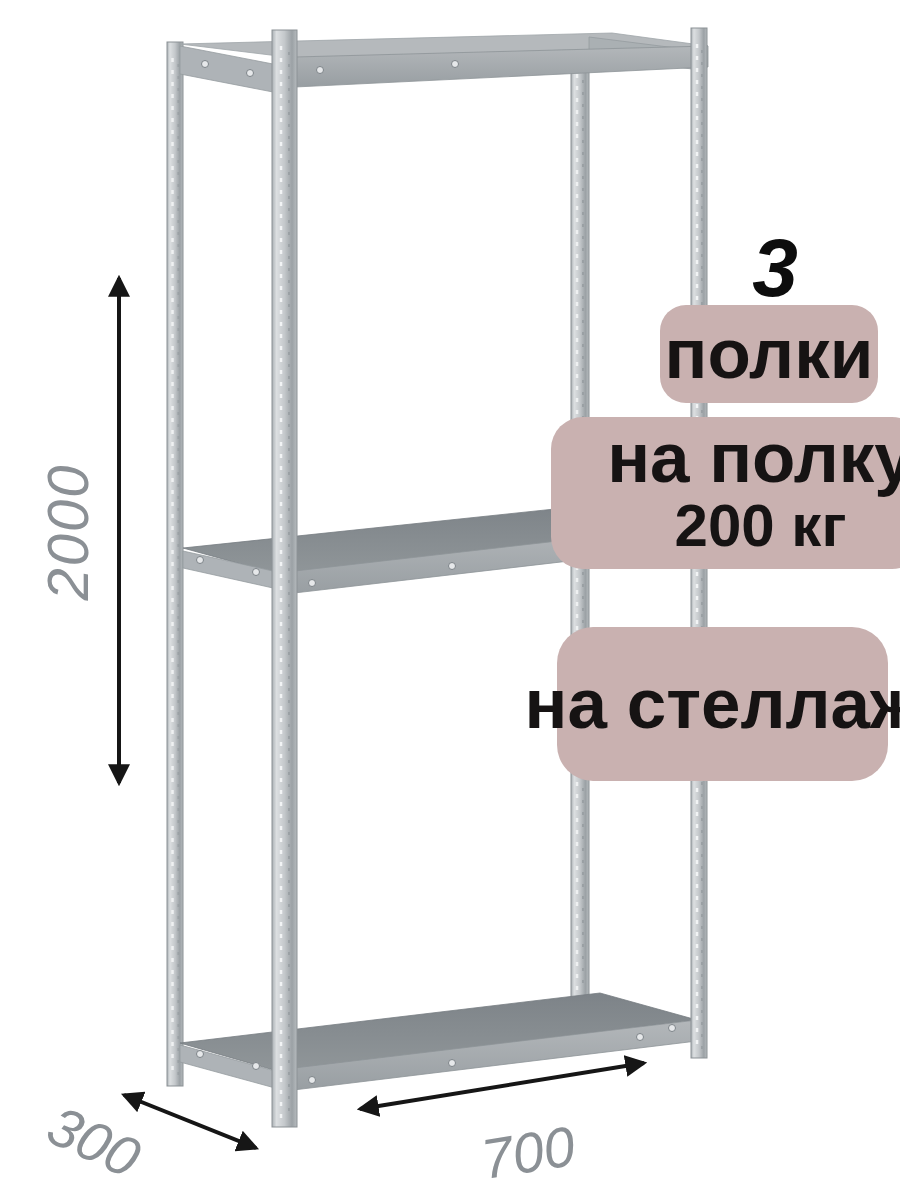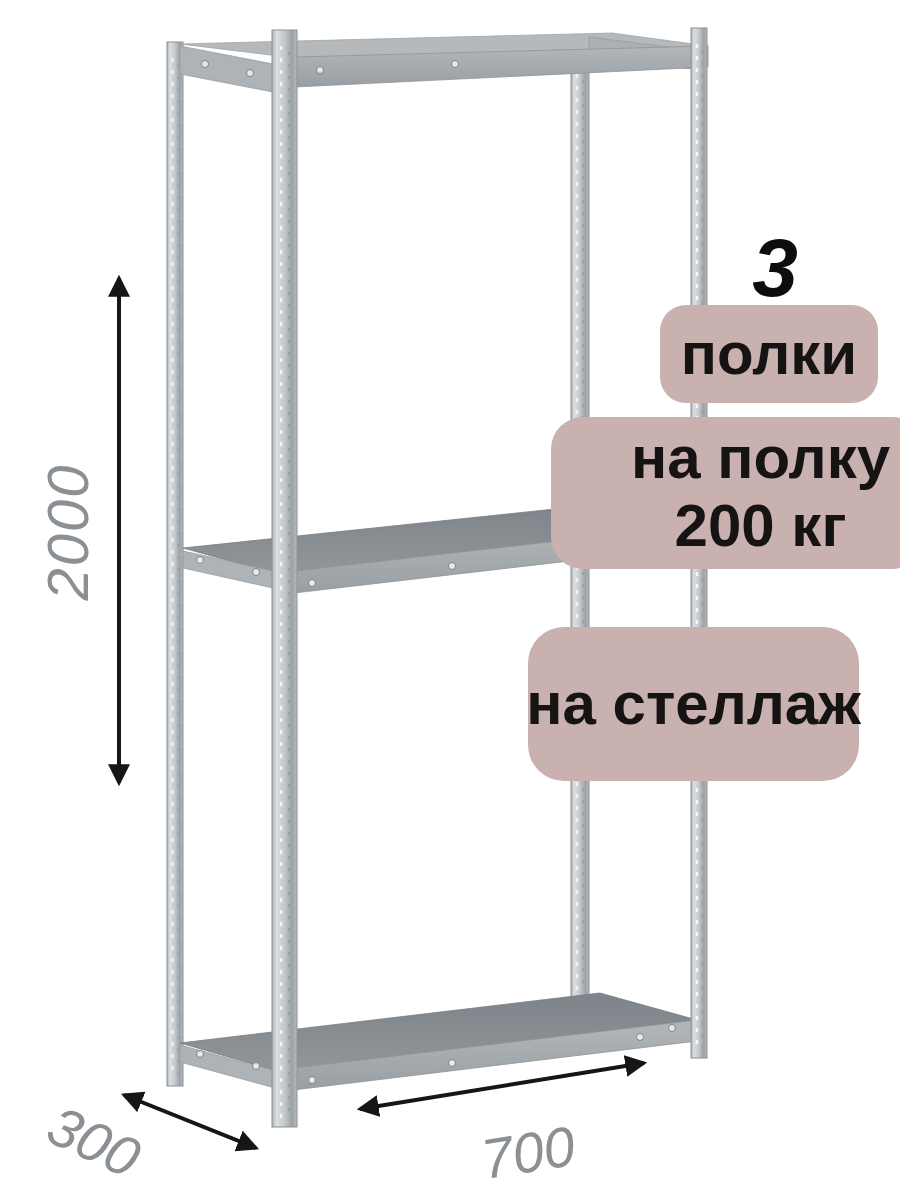--- a/index.html
+++ b/index.html
@@ -27,22 +27,22 @@
   }
 
   
   .badge{
     position:absolute;background:var(--badge-bg,#c9b1b0);color:var(--badge-text,#161313);
     font-weight:700;display:flex;flex-direction:column;align-items:center;justify-content:center;
     text-align:center;
   }
   .badge-count{left:660px;top:305px;width:218px;height:98px;border-radius:26px;font-size:62px;}
   .badge-shelf{left:551px;top:417px;width:327px;height:152px;border-radius:32px;padding-left:46px;}
-  .badge-rack{left:528px;top:627px;width:331px;height:154px;border-radius:36px;}
-  .badge .line{font-size:60px;line-height:66px;white-space:nowrap;}
+  .badge-rack{left:557px;top:627px;width:331px;height:154px;border-radius:36px;}
+  .badge .line{font-size:71px;line-height:66px;white-space:nowrap;}
   .badge .line-num{font-size:60px;line-height:70px;white-space:nowrap;}
 </style>
 </head>
 <body>
 
 <div class="stage">
 
   <svg width="900" height="1200" viewBox="0 0 900 1200">
     <defs>
       <linearGradient id="postG" x1="0" y1="0" x2="1" y2="0">

